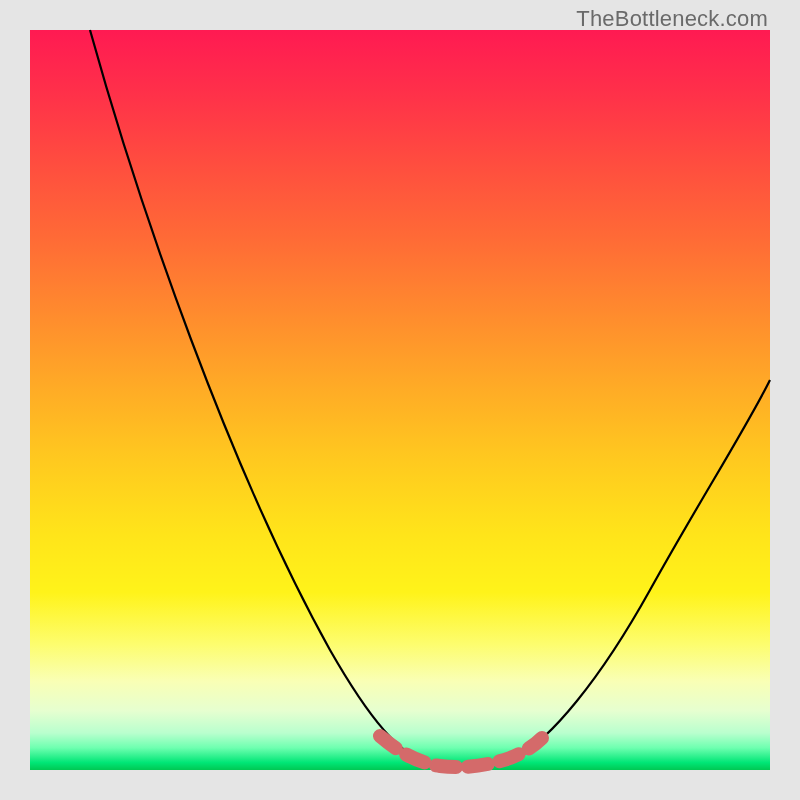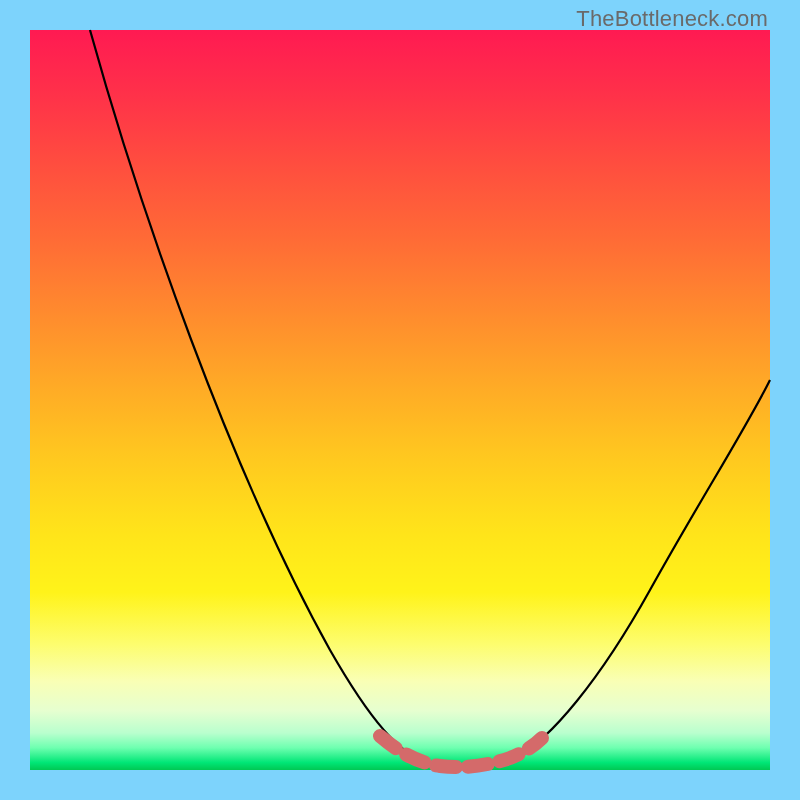--- a/index.html
+++ b/index.html
@@ -10,21 +10,21 @@
     background: #000000;
     overflow: hidden;
     font-family: Arial, Helvetica, sans-serif;
   }
   .frame {
     position: absolute;
     top: 0;
     left: 0;
     width: 800px;
     height: 800px;
-    background: #7dd3fc;
+    background: #e5e5e5;
   }
   .plot-area {
     position: absolute;
     left: 30px;
     top: 30px;
     width: 740px;
     height: 740px;
     
     background: linear-gradient(to bottom,
       #ff1a52 0%,

